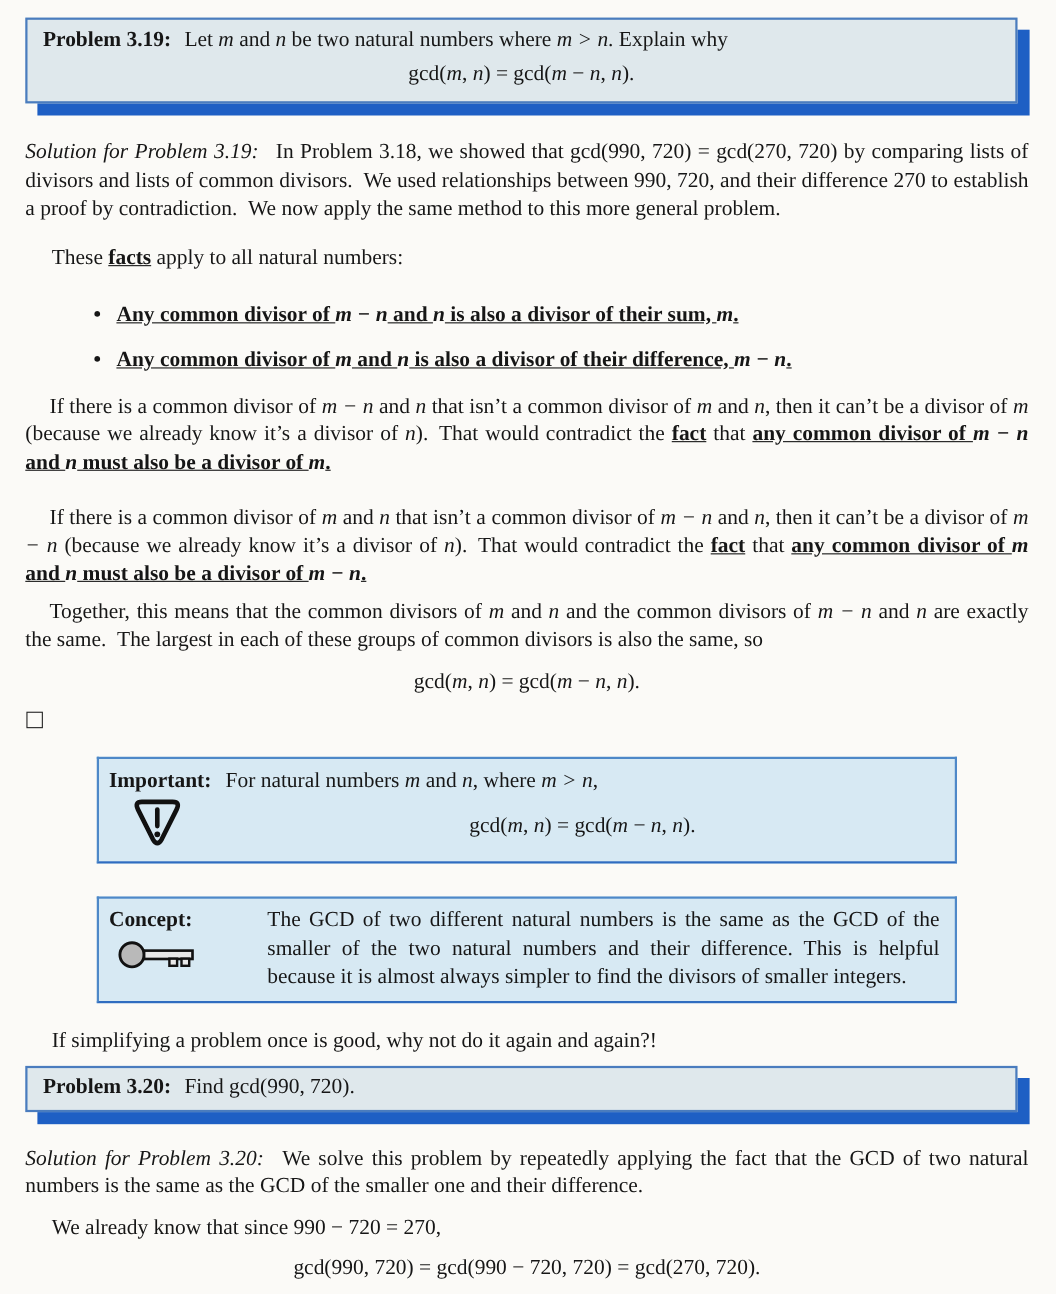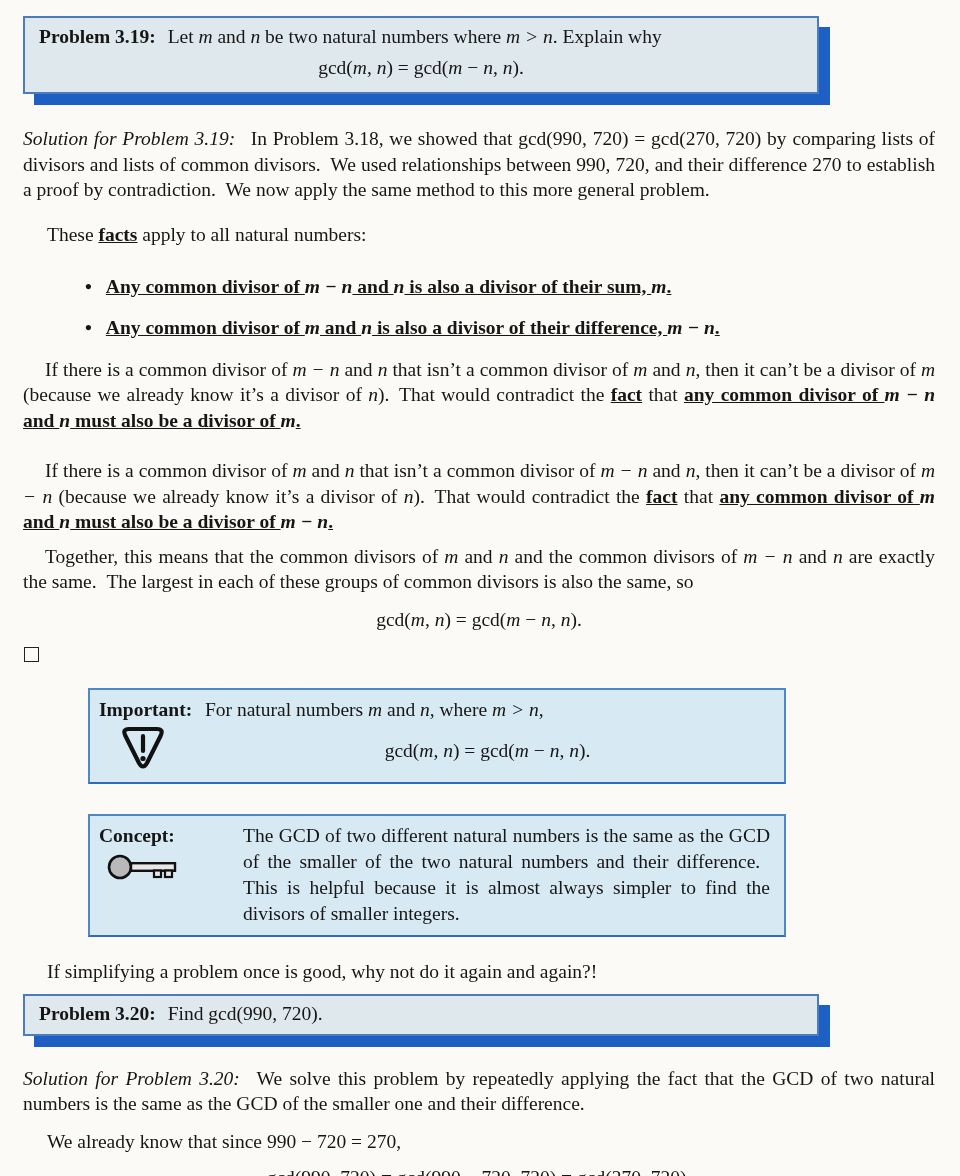--- a/index.html
+++ b/index.html
@@ -18,21 +18,21 @@
   .sg-i{font-style:italic;}
   .sg-b{font-weight:700;text-decoration:underline;}
   .sg-bi{font-weight:700;font-style:italic;}
 
   
   .problem-box{
     background:#dfe8ec;
     border:2px solid #4a7cbe;
     box-shadow:11px 11px 0 #1e5fc4;
     box-sizing:border-box;
-    width:796px;
+    width:902px;
   }
   .problem-box .inner{padding:8px 14px 13px 14px;}
   .problem-title{font-weight:700;margin-right:12px;}
   .problem-eq{text-align:center;margin-top:9px;}
 
   .para{
     text-align:justify;
     line-height:25.5px;
     margin:0;
   }
@@ -56,21 +56,21 @@
     margin-top:14px;margin-left:1px;
   }
 
   
   .note-box{
     display:flex;
     background:#d7e9f3;
     border:2px solid #4e88c8;
     border-bottom-color:#2f6cc0;
     box-sizing:border-box;
-    width:698px;
+    width:782px;
     margin-left:65px;
   }
   .note-label-col{
     width:115px;flex:0 0 115px;
     padding:7px 0 6px 9px;box-sizing:border-box;
   }
   .note-label{font-weight:700;line-height:25px;}
   .note-icon-wrap{margin-top:3px;text-align:center;width:88px;}
   .note-content{
     flex:1;

